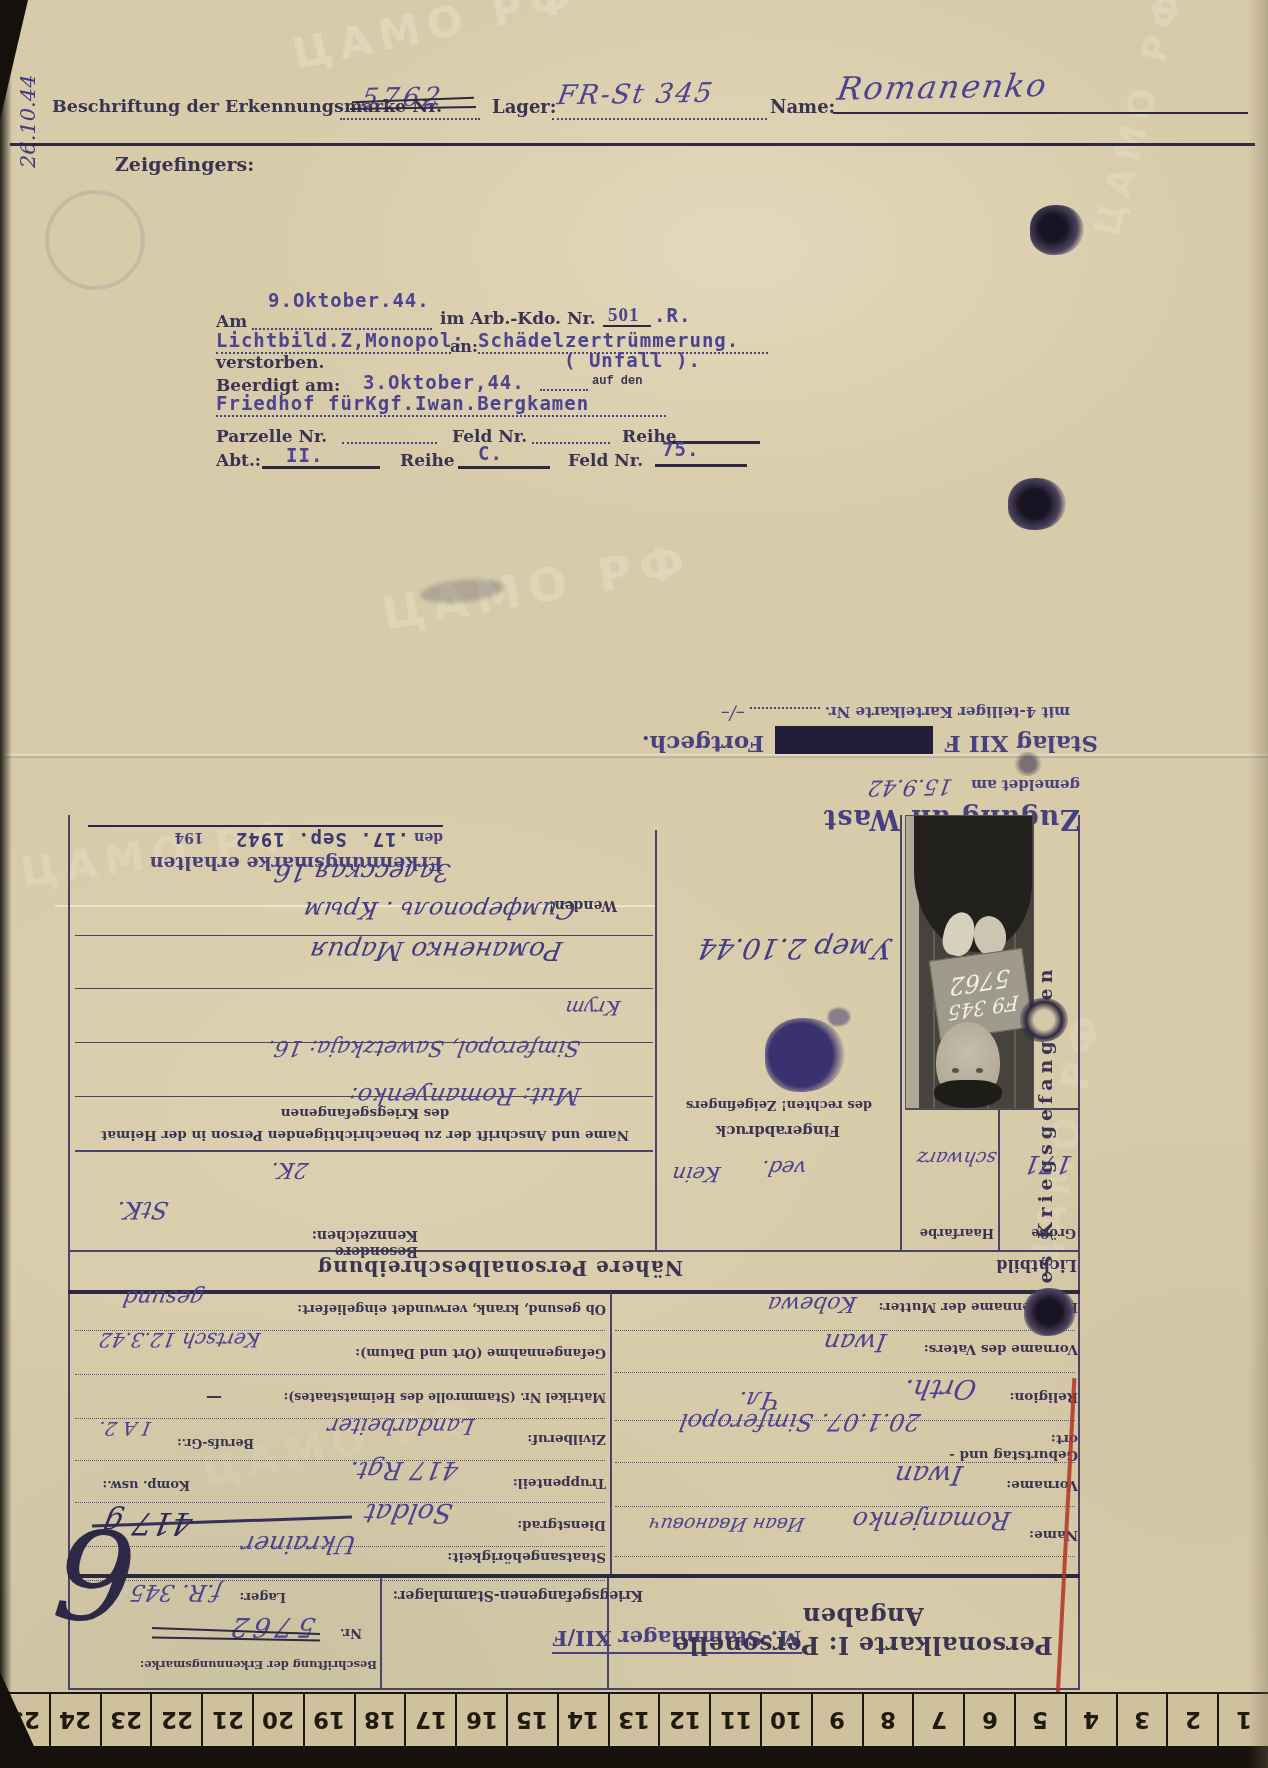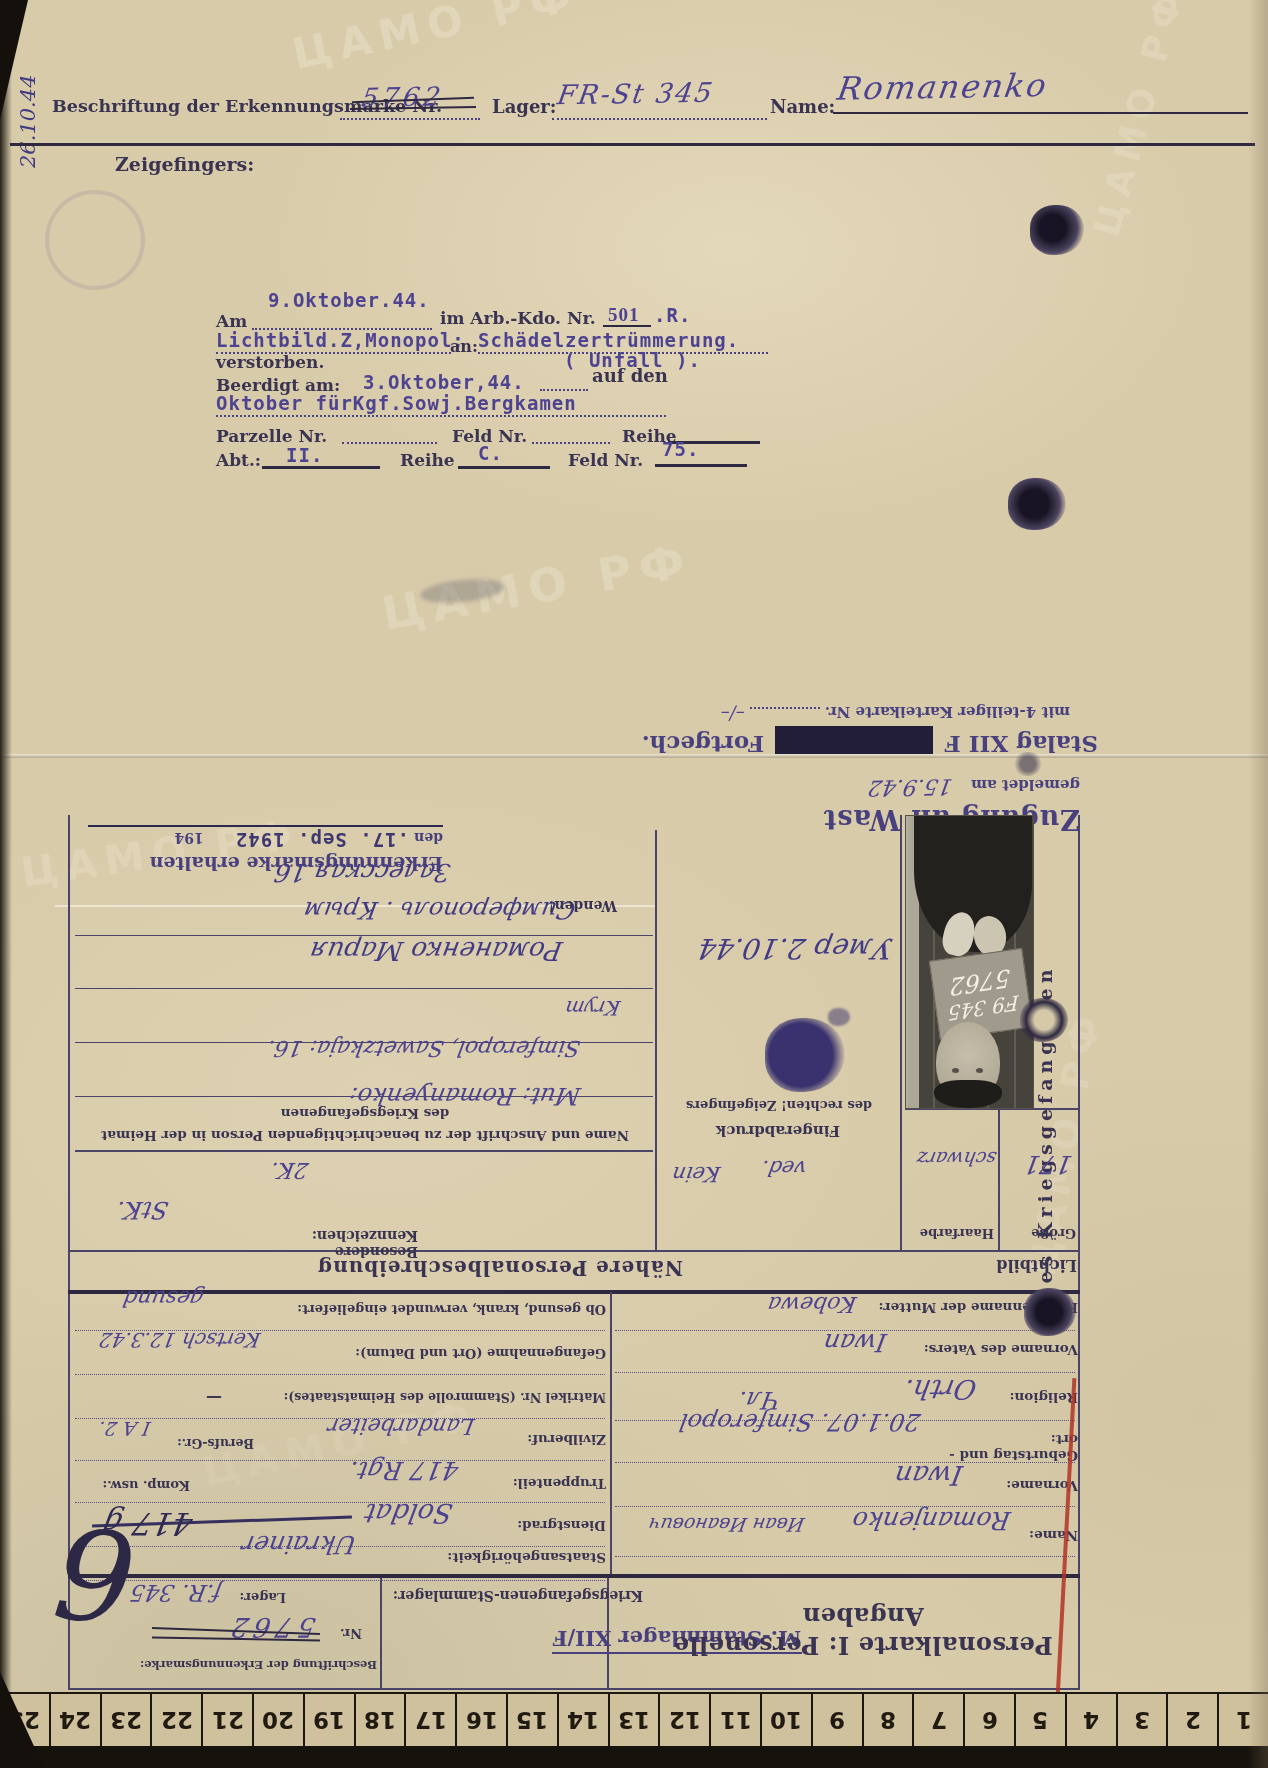--- a/index.html
+++ b/index.html
@@ -73,22 +73,22 @@
   <div class="a tp" style="left:216px;top:329px;font-size:19px;">Lichtbild.Z,Monopol;</div>
   <div class="a dt" style="left:216px;top:334px;width:235px;height:18px;"></div>
   <div class="a lb" style="left:450px;top:337px;font-size:16px;">an:</div>
   <div class="a tp" style="left:478px;top:329px;font-size:19px;">Schädelzertrümmerung.</div>
   <div class="a dt" style="left:478px;top:334px;width:290px;height:18px;"></div>
   <div class="a lb" style="left:216px;top:352px;font-size:17px;">verstorben.</div>
   <div class="a tp" style="left:540px;top:349px;font-size:19px;margin-left:24px;">( Unfall ).</div>
   <div class="a lb" style="left:216px;top:375px;font-size:17px;">Beerdigt am:</div>
   <div class="a tp" style="left:363px;top:371px;font-size:19px;">3.Oktober,44.</div>
   <div class="a dt" style="left:540px;top:375px;width:48px;height:14px;"></div>
-  <div class="a lb" style="left:592px;top:365px;font-size:18px;">auf den</div>
-  <div class="a tp" style="left:216px;top:392px;font-size:19px;">Oktober fürKgf.Sowj.Bergkamen</div>
+  <div class="a lb" style="left:592px;top:374px;font-size:12px;font-family:Liberation Mono, monospace;">auf den</div>
+  <div class="a tp" style="left:216px;top:392px;font-size:19px;">Friedhof fürKgf.Iwan.Bergkamen</div>
   <div class="a dt" style="left:216px;top:397px;width:450px;height:18px;"></div>
 
   <div class="a lb" style="left:216px;top:426px;font-size:17px;">Parzelle Nr.</div>
   <div class="a dt" style="left:342px;top:426px;width:95px;height:16px;"></div>
   <div class="a lb" style="left:452px;top:426px;font-size:17px;">Feld Nr.</div>
   <div class="a dt" style="left:532px;top:426px;width:78px;height:16px;"></div>
   <div class="a lb" style="left:622px;top:426px;font-size:17px;">Reihe</div>
   <div class="a ln" style="left:668px;top:441px;width:92px;height:3px;"></div>
   <div class="a lb" style="left:216px;top:450px;font-size:17px;">Abt.:</div>
   <div class="a tp" style="left:286px;top:444px;font-size:19px;">II.</div>

